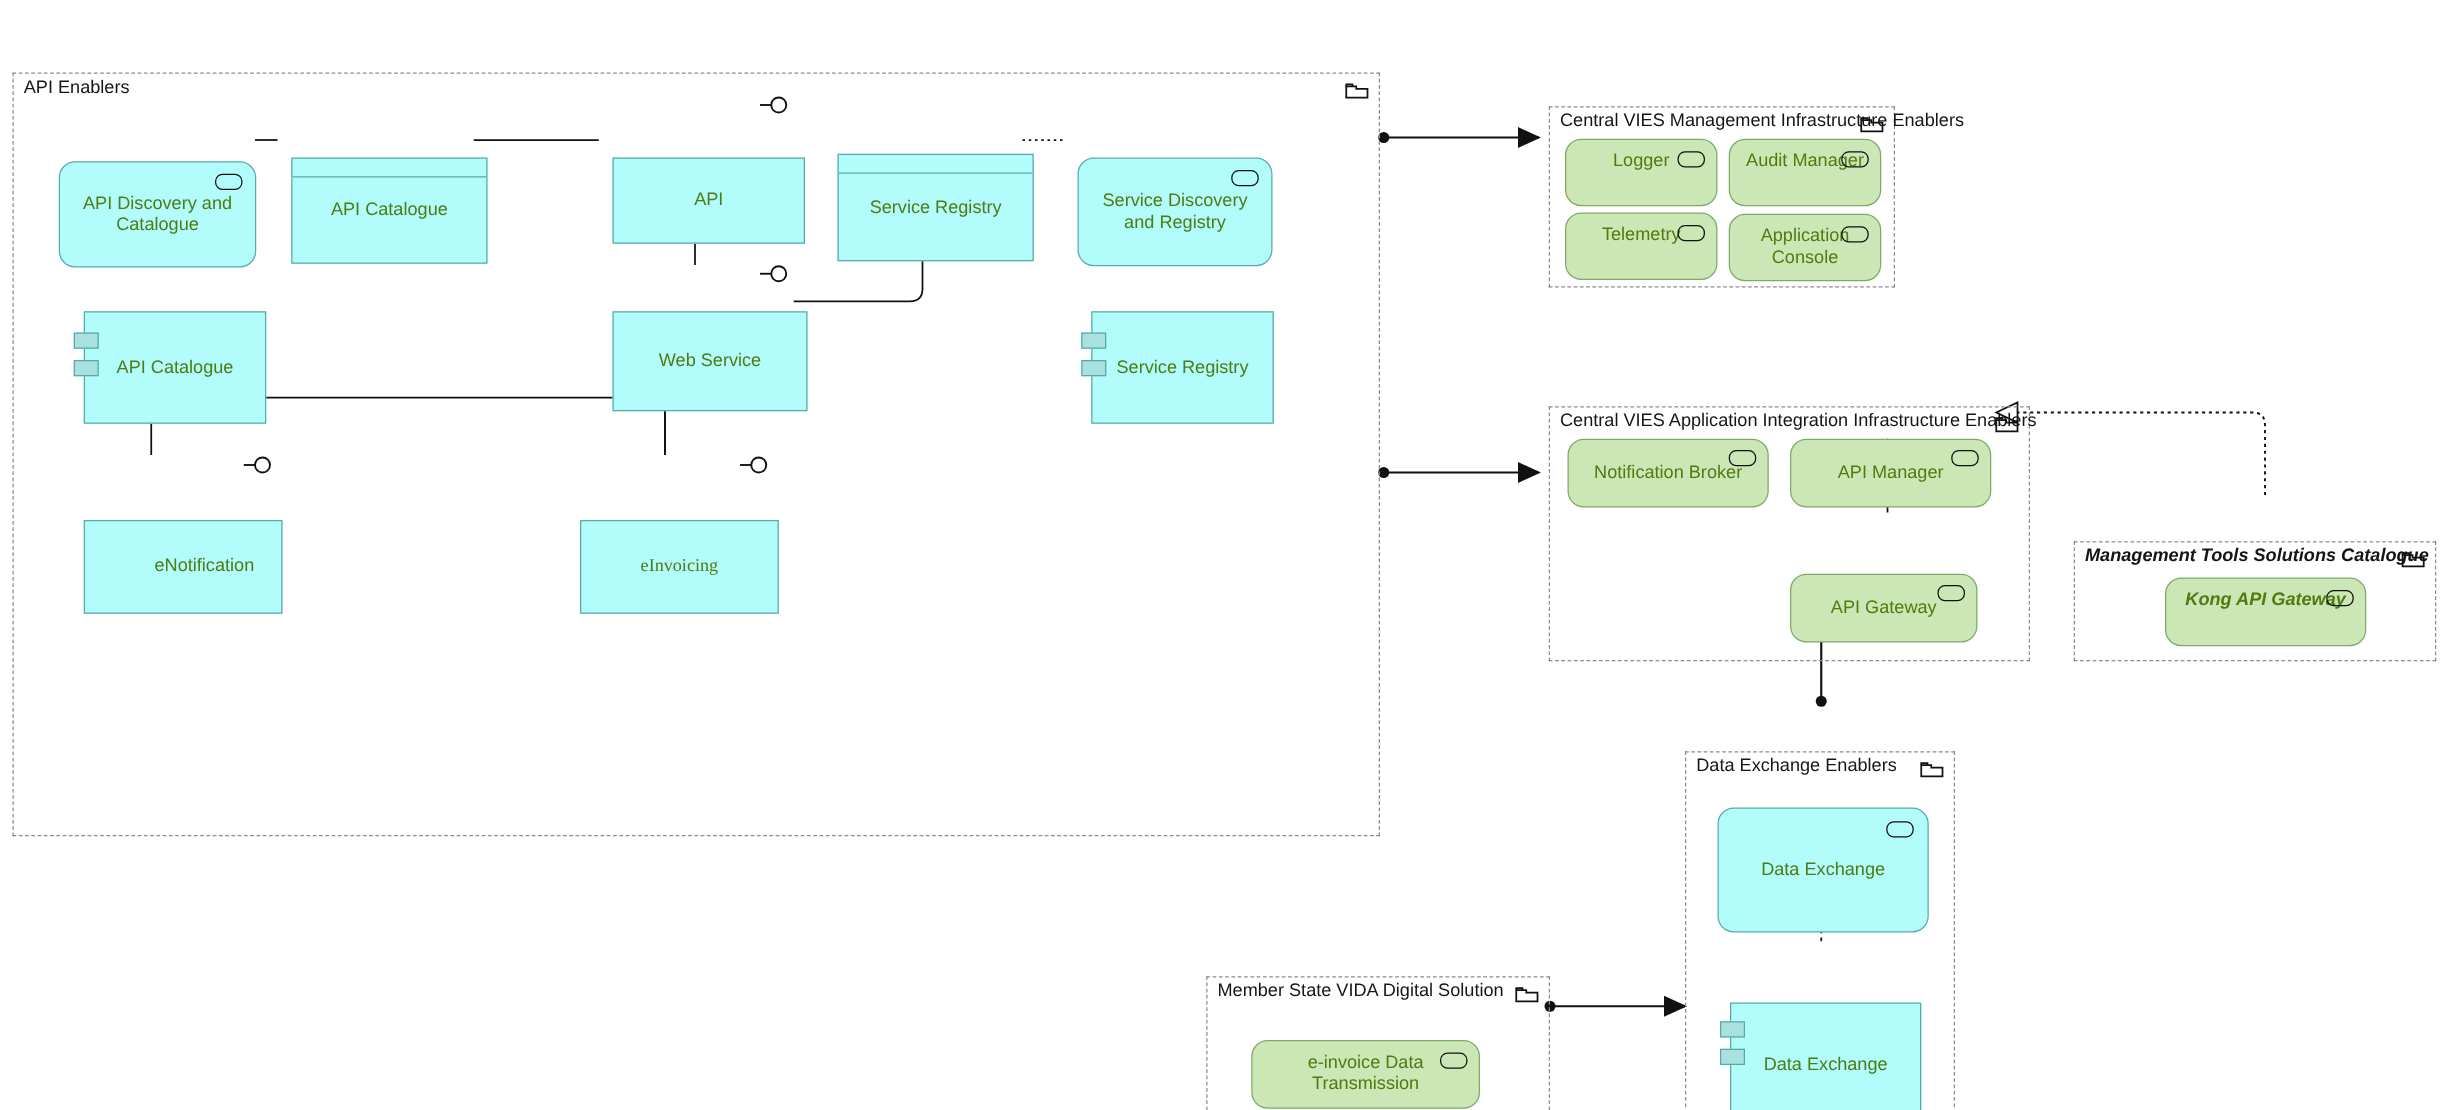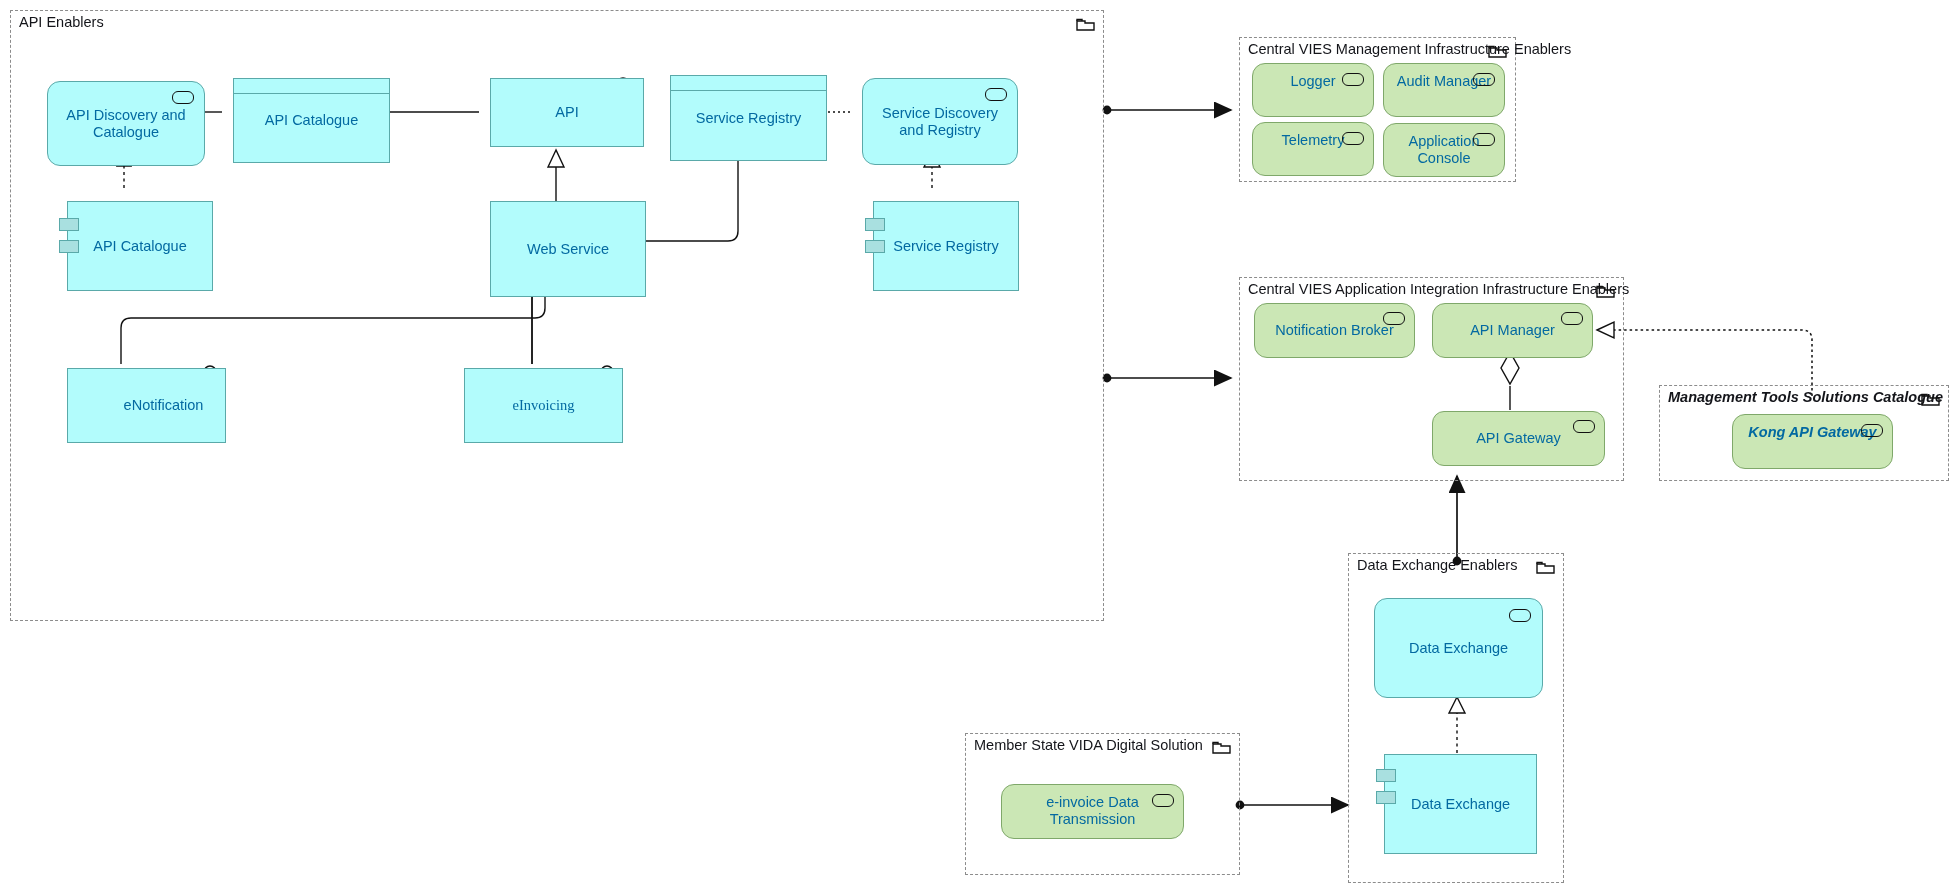--- a/index.html
+++ b/index.html
@@ -15,20 +15,21 @@
     height:888px;
     background:#ffffff;
     overflow:hidden;
   }
   
   .group{
     position:absolute;
     border:1.4px dashed #8c8c8c;
     background:transparent;
     box-sizing:border-box;
+    margin-top:48px;
   }
   .group-title{
     position:absolute;
     top:3px;
     left:8px;
     font-size:14.5px;
     line-height:16px;
     color:#14151a;
     white-space:nowrap;
   }
@@ -44,21 +45,21 @@
   .node{
     position:absolute;
     box-sizing:border-box;
     border:1.2px solid #3f8c8c;
     display:flex;
     align-items:center;
     justify-content:center;
     text-align:center;
     font-size:14.5px;
     line-height:17px;
-    color:#0369a1;
+    color:#4d7c0f;
     padding:4px 10px;
   }
   .node.cyan{ background:#b2fcfc; border-color:#5aa9a9; }
   .node.green{ background:#cbe7b5; border-color:#7fa86a; }
   .node.rounded{ border-radius:13px; }
   .node.italicbold{ font-style:italic; font-weight:bold; }
   .node .label{ pointer-events:none; }
 
   
   .node.toplabel{ align-items:flex-start; padding-top:9px; }
@@ -226,21 +227,21 @@
       <span class="label">Service Discovery and Registry</span>
       <span class="glyph-service" style="right:10px; top:9px;"></span>
     </div>
 
     <div class="node cyan midlabel" style="left:56px; top:190px; width:146px; height:90px;">
       <span class="glyph-component" style="top:16px;"></span>
       <span class="glyph-component" style="top:38px;"></span>
       <span class="label">API Catalogue</span>
     </div>
 
-    <div class="node cyan midlabel" style="left:479px; top:190px; width:156px; height:96px;">
+    <div class="node cyan midlabel" style="left:479px; top:190px; width:156px; height:80px;">
       <span class="label">Web Service</span>
     </div>
 
     <div class="node cyan midlabel" style="left:862px; top:190px; width:146px; height:90px;">
       <span class="glyph-component" style="top:16px;"></span>
       <span class="glyph-component" style="top:38px;"></span>
       <span class="label">Service Registry</span>
     </div>
 
     <div class="node cyan midlabel" style="left:56px; top:357px; width:159px; height:75px;padding-left:44px;">
@@ -290,21 +291,21 @@
     <div class="node green rounded midlabel" style="left:14px; top:25px; width:161px; height:55px;">
       <span class="label">Notification Broker</span>
       <span class="glyph-service" style="right:9px; top:8px;"></span>
     </div>
 
     <div class="node green rounded midlabel" style="left:192px; top:25px; width:161px; height:55px;">
       <span class="label">API Manager</span>
       <span class="glyph-service" style="right:9px; top:8px;"></span>
     </div>
 
-    <div class="node green rounded midlabel" style="left:192px; top:133px; width:173px; height:55px;border-radius:12px;">
+    <div class="node green rounded midlabel" style="left:192px; top:133px; width:150px; height:55px;">
       <span class="label">API Gateway</span>
       <span class="glyph-service" style="right:9px; top:8px;"></span>
     </div>
   </div>
 
   <div class="group" style="left:1659px; top:385px; width:290px; height:96px;">
     <div class="group-title italicbold">Management Tools Solutions Catalogue</div>
     <svg class="folder-icon" viewBox="0 0 20 15">
       <path d="M1,4 L1,13 L18,13 L18,6 L9,6 L9,4 Z" fill="none" stroke="#111" stroke-width="1.4"></path>
       <path d="M1,4 L1,2.5 L6,2.5 L6,4" fill="none" stroke="#111" stroke-width="1.4"></path>

